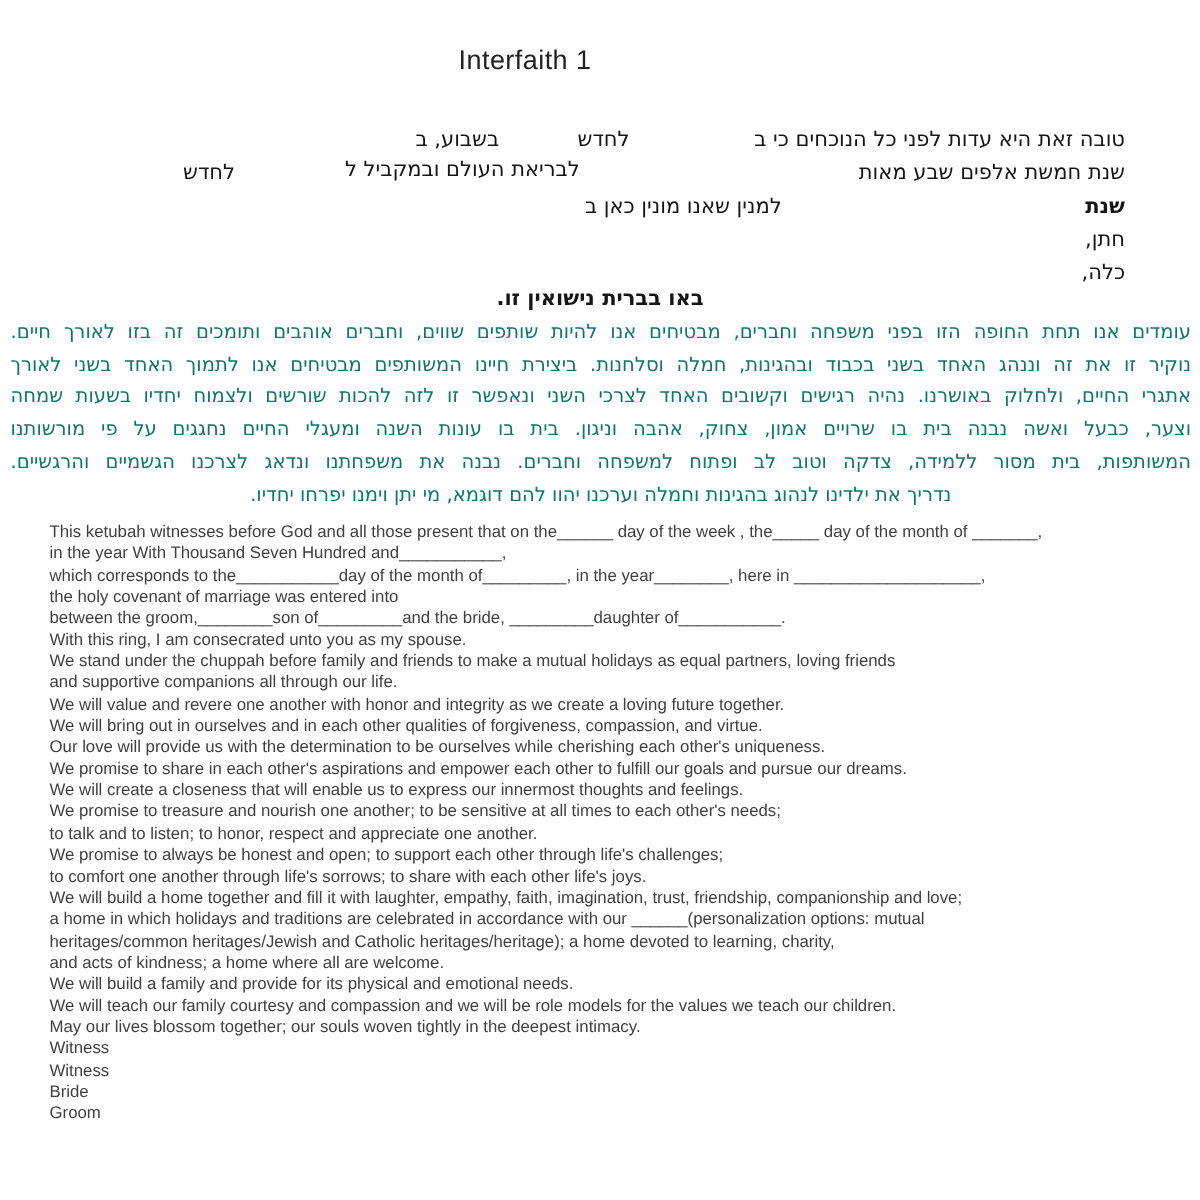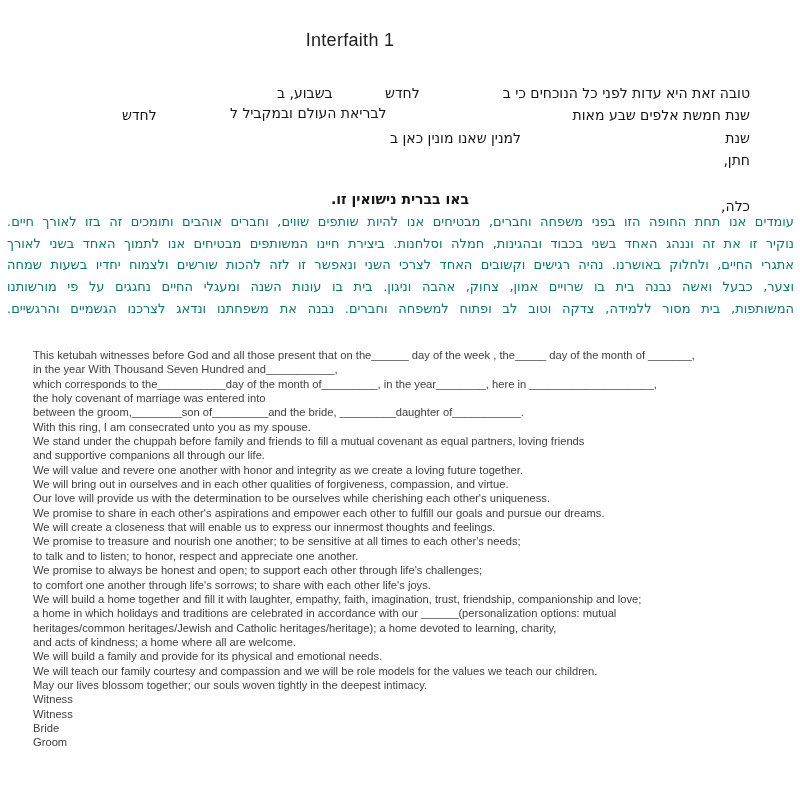--- a/index.html
+++ b/index.html
@@ -32,44 +32,45 @@
   <div class="title">Interfaith 1</div>
 
   <span class="heb" style="top:86px;right:50px;">טובה זאת היא עדות לפני כל הנוכחים כי ב</span>
   <span class="heb" style="top:86px;left:385px;">לחדש</span>
   <span class="heb" style="top:86px;left:277px;">בשבוע, ב</span>
 
   <span class="heb" style="top:108px;right:50px;">שנת חמשת אלפים שבע מאות</span>
   <span class="heb" style="top:106px;left:230px;">לבריאת העולם ובמקביל ל</span>
   <span class="heb" style="top:108px;left:122px;">לחדש</span>
 
-  <span class="heb" style="top:131px;right:50px;">שנת</span>
+  <span class="heb" style="top:131px;right:50px;font-weight:bold;">שנת</span>
   <span class="heb" style="top:131px;left:390px;">למנין שאנו מונין כאן ב</span>
 
   <span class="heb" style="top:153px;right:50px;">חתן,</span>
-  <span class="heb" style="top:175px;right:50px;margin-top:24px;">כלה,</span>
+  <span class="heb" style="top:175px;right:50px;">כלה,</span>
 
   <span class="heb heb-center" style="top:192px;">באו בברית נישואין זו.</span>
 
   <div class="heb-para">
     <div class="jline">עומדים אנו תחת החופה הזו בפני משפחה וחברים, מבטיחים אנו להיות שותפים שווים, וחברים אוהבים ותומכים זה בזו לאורך חיים.</div>
     <div class="jline">נוקיר זו את זה וננהג האחד בשני בכבוד ובהגינות, חמלה וסלחנות. ביצירת חיינו המשותפים מבטיחים אנו לתמוך האחד בשני לאורך</div>
     <div class="jline">אתגרי החיים, ולחלוק באושרנו. נהיה רגישים וקשובים האחד לצרכי השני ונאפשר זו לזה להכות שורשים ולצמוח יחדיו בשעות שמחה</div>
     <div class="jline">וצער, כבעל ואשה נבנה בית בו שרויים אמון, צחוק, אהבה וניגון. בית בו עונות השנה ומעגלי החיים נחגגים על פי מורשותנו</div>
     <div class="jline">המשותפות, בית מסור ללמידה, צדקה וטוב לב ופתוח למשפחה וחברים. נבנה את משפחתנו ונדאג לצרכנו הגשמיים והרגשיים.</div>
+    <div class="cline">נדריך את ילדינו לנהוג בהגינות וחמלה וערכנו יהוו להם דוגמא, מי יתן וימנו יפרחו יחדיו.</div>
   </div>
 
   <div class="eng">
     <div>This ketubah witnesses before God and all those present that on the______ day of the week , the_____ day of the month of _______,</div>
     <div>in the year With Thousand Seven Hundred and___________,</div>
     <div>which corresponds to the___________day of the month of_________, in the year________, here in ____________________,</div>
     <div>the holy covenant of marriage was entered into</div>
     <div>between the groom,________son of_________and the bride, _________daughter of___________.</div>
     <div>With this ring, I am consecrated unto you as my spouse.</div>
-    <div>We stand under the chuppah before family and friends to fill a mutual covenant as equal partners, loving friends</div>
+    <div>We stand under the chuppah before family and friends to make a mutual holidays as equal partners, loving friends</div>
     <div>and supportive companions all through our life.</div>
     <div>We will value and revere one another with honor and integrity as we create a loving future together.</div>
     <div>We will bring out in ourselves and in each other qualities of forgiveness, compassion, and virtue.</div>
     <div>Our love will provide us with the determination to be ourselves while cherishing each other's uniqueness.</div>
     <div>We promise to share in each other's aspirations and empower each other to fulfill our goals and pursue our dreams.</div>
     <div>We will create a closeness that will enable us to express our innermost thoughts and feelings.</div>
     <div>We promise to treasure and nourish one another; to be sensitive at all times to each other's needs;</div>
     <div>to talk and to listen; to honor, respect and appreciate one another.</div>
     <div>We promise to always be honest and open; to support each other through life's challenges;</div>
     <div>to comfort one another through life's sorrows; to share with each other life's joys.</div>

